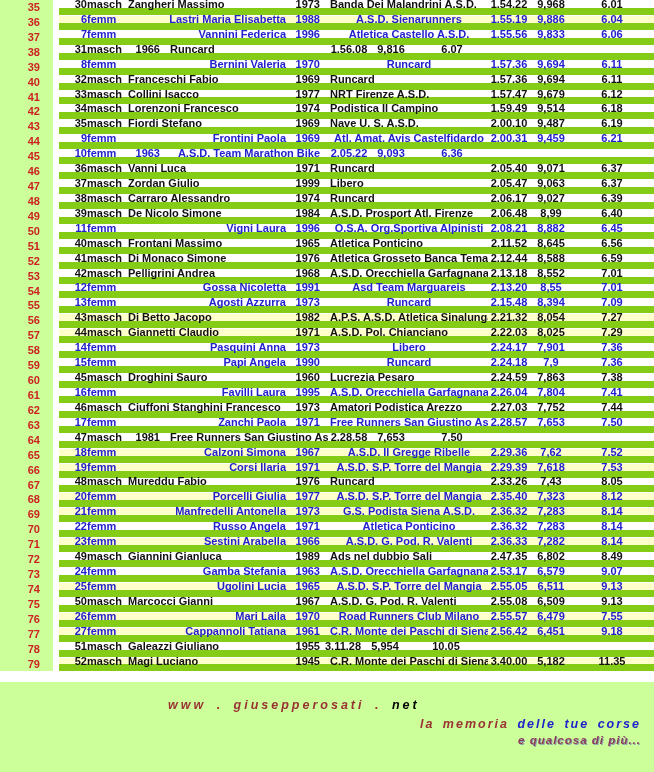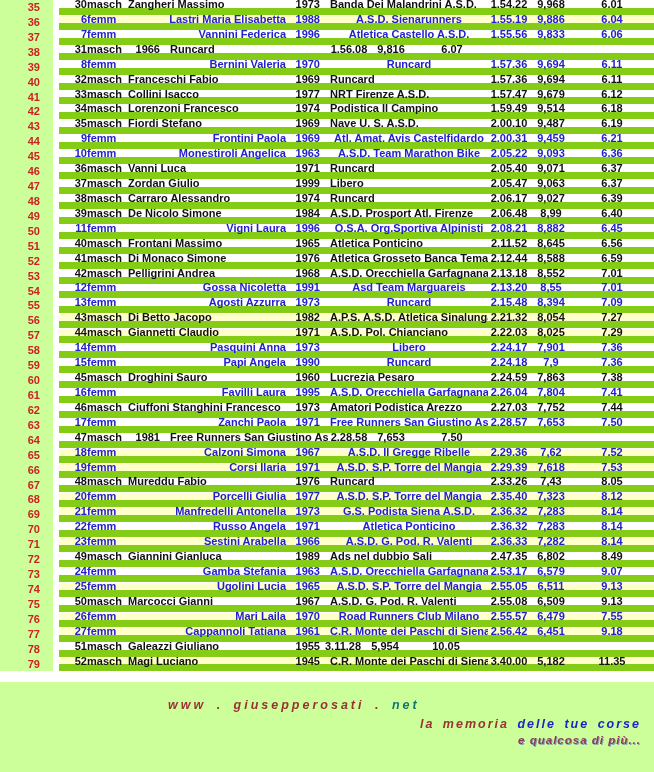--- a/index.html
+++ b/index.html
@@ -39,21 +39,21 @@
   .pace{width:44px;text-align:center;flex:none;}
   .tail{flex:1;}
 
   #spacer{height:10px;background:#fff;}
   #site-footer{
     height:90px;background:#ccff99;box-sizing:border-box;padding-top:16px;
     font-weight:bold;font-style:italic;
   }
   .f1{margin-left:168px;font-size:12.5px;letter-spacing:3px;word-spacing:4px;}
   .f1 .maroon{color:#993333;}
-  .f1 .blue{color:#0f766e;}
+  .f1 .blue{color:#000000;}
   .f2{text-align:right;margin:5px 13px 0 0;font-size:12.5px;letter-spacing:2px;word-spacing:3px;}
   .f2 .maroon{color:#993333;}
   .f2 .blue{color:#2222cc;}
   .f3{
     text-align:right;margin:3px 13px 0 0;font-size:11.5px;letter-spacing:1px;
     color:#8b3a5a;text-shadow:1px 1px 0 rgba(50,50,200,0.45);
   }
 </style>
 </head>
 <body>
@@ -217,21 +217,20 @@
         <span class="pace">6.21</span>
         <span class="tail"></span>
       </div>
     </div>
     <div class="row">
       <div class="pos">45</div>
       <div class="gap"></div>
       <div class="body femm">
         <span class="catnum">10</span>
         <span class="gender">femm</span>
-        <span class="name">Monestiroli Angelica</span>
         <span class="year">1963</span>
         <span class="team">A.S.D. Team Marathon Bike</span>
         <span class="time">2.05.22</span>
         <span class="pts">9,093</span>
         <span class="pgap"></span>
         <span class="pace">6.36</span>
         <span class="tail"></span>
       </div>
     </div>
     <div class="row">

